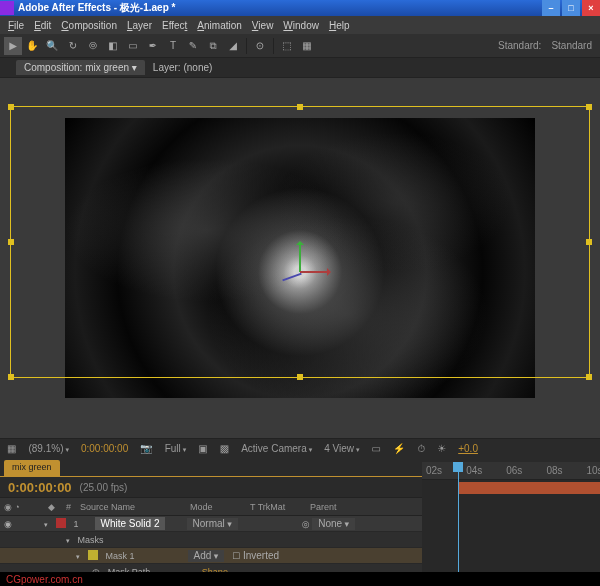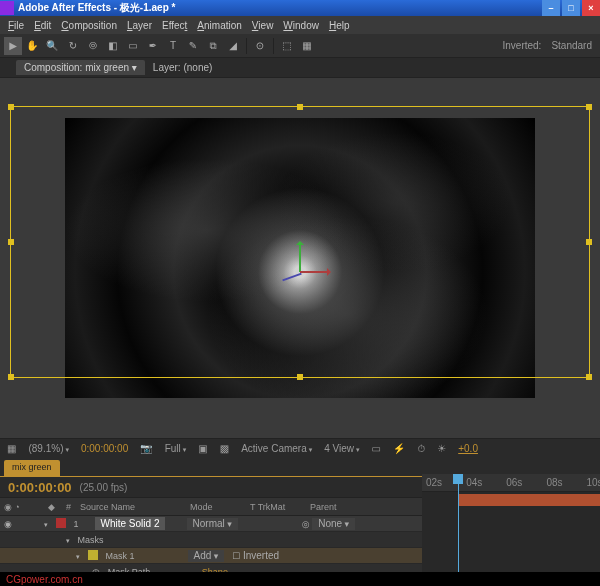--- a/index.html
+++ b/index.html
@@ -54,21 +54,21 @@
 .layer-row .c { padding: 0 4px; color: #aaa; font-size: 9px; }
 .layer-row.main { background: #383838; }
 .layer-row.selected { background: #4a4030; }
 .layer-row .swatch { width: 10px; height: 10px; display: inline-block; }
 .layer-row .name-box { background: #555; padding: 1px 6px; color: #fff; margin-left: 8px; }
 .layer-row .yellow { background: #c0b030; }
 .layer-row .twirl::before { content: '▸ '; font-size: 7px; }
 .layer-row .twirl.open::before { content: '▾ '; }
 .layer-row .orange { color: #c09030; }
 .layer-row .dd { background: #404040; padding: 1px 6px; font-size: 9px; }
-.right-panel { position: absolute; right: 0; top: 474px; width: 178px; bottom: 14px; background: #282828; }
+.right-panel { position: absolute; right: 0; top: 462px; width: 178px; bottom: 14px; background: #282828; }
 .ruler { height: 18px; background: #333; display: flex; align-items: center; padding: 0 4px; font-size: 8px; color: #888; gap: 24px; border-bottom: 1px solid #222; }
 .playhead { position: absolute; left: 36px; top: 0; width: 1px; height: 100%; background: #5ad; }
 .playhead::before { content: ''; position: absolute; top: 0; left: -5px; width: 10px; height: 10px; background: #5ad; }
 .bar-row { height: 16px; border-bottom: 1px solid #282828; position: relative; }
 .bar { position: absolute; left: 36px; right: 0; top: 2px; height: 12px; background: #b05030; }
 .dashline { position: absolute; left: 36px; top: 0; width: 0; height: 100%; border-left: 1px dashed #b05030; }
 .credit { position: absolute; bottom: 0; left: 0; right: 0; height: 14px; background: #000; color: #c33; display: flex; align-items: center; padding: 0 6px; font-size: 10px; }
 .credit .r { margin-left: auto; color: #aaa; }
 .eye { width: 12px; display: inline-block; }
 </style>
@@ -109,21 +109,21 @@
   <div class="tool">T</div>
   <div class="tool">✎</div>
   <div class="tool">⧉</div>
   <div class="tool">◢</div>
   <div class="sep"></div>
   <div class="tool">⊙</div>
   <div class="sep"></div>
   <div class="tool">⬚</div>
   <div class="tool">▦</div>
   <div class="spacer"></div>
-  <span class="workspace">Inverted:</span>
+  <span class="workspace">Standard:</span>
   <span class="workspace">Standard</span>
 </div>
 
 <div class="comp-tabs">
   <div class="tab active">
     <span>Composition:</span>
     <span>mix green</span> ▾
   </div>
   <div>Layer: (none)</div>
 </div>

